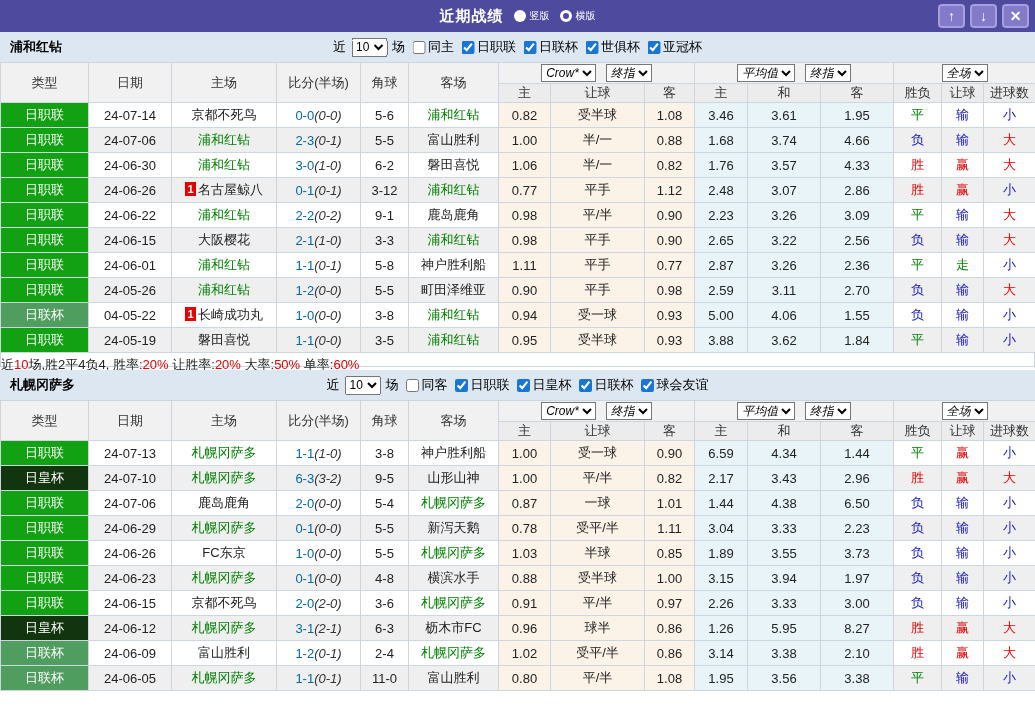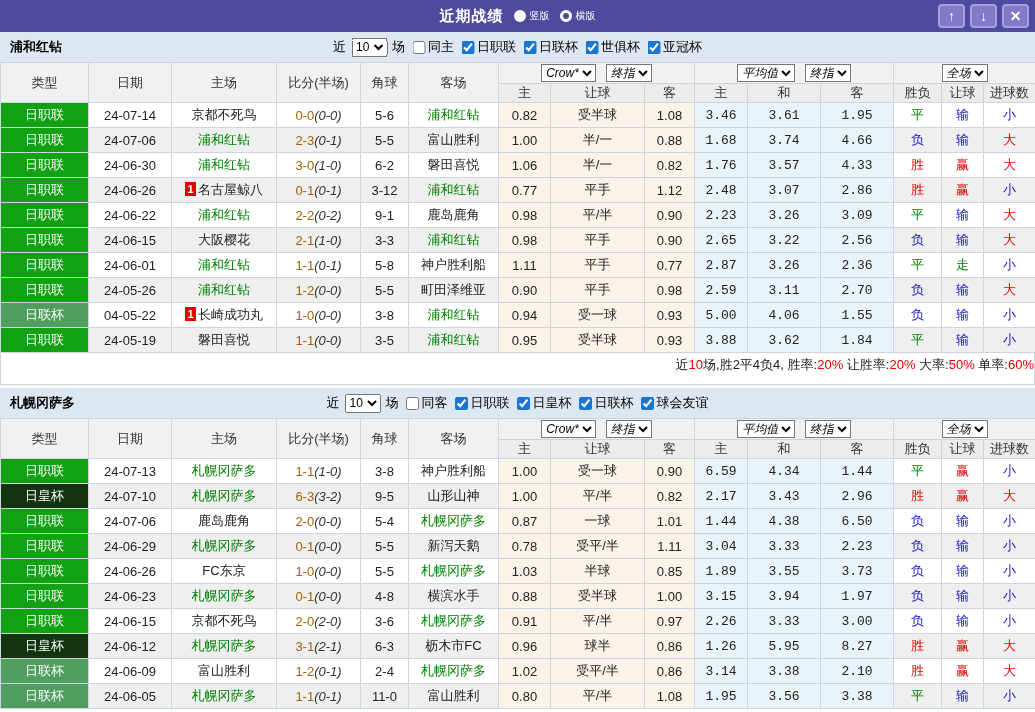--- a/index.html
+++ b/index.html
@@ -28,32 +28,32 @@
   
   table { width:100%; border-collapse:collapse; table-layout:fixed; }
   th, td { border:1px solid #ccd6e0; text-align:center; font-size:13px; font-weight:normal; overflow:hidden; white-space:nowrap; }
   thead th { background:#f1f1f1; color:#333; }
   tr.h1 th { height:18px; padding:1px 0; }
   tr.h2 th { height:16px; background:#ececec; }
   th select { font-size:12px; height:18px; margin:0 3px; vertical-align:middle; background:#fff;font-style:italic; }
   tbody td { height:25px; color:#222; background:#fff; }
   tbody tr:nth-child(even) td { background:#efefef; }
   tbody td.bg-odds { background:#fbf3e8 !important; }
-  tbody td.bg-avg  { background:#e9f4f9 !important;font-family:Liberation Mono, monospace; }
+  tbody td.bg-avg  { background:#e9f4f9 !important; }
   td.c-league { color:#fff; }
   .t-green { color:#008000; }
-  .sc { color:#a16207;margin-top:32px; }
+  .sc { color:#0369a1;margin-top:32px; }
   .hf { color:#333;font-style:italic; }
   .c-red   { color:#e60000 !important; }
   .c-green { color:#008000 !important; }
   .c-blue  { color:#1414cc !important; }
   .badge { display:inline-block; background:#e60000; color:#fff; font-size:11px; font-weight:bold;
            width:11px; height:14px; line-height:14px; text-align:center; margin-right:2px; vertical-align:1px; }
 
-  .summary { height:32px; line-height:24px; text-align:right; font-size:13px; border:1px solid #ccd6e0; border-top:none; color:#222; }
+  .summary { height:14px; line-height:24px; text-align:left; font-size:13px; border:1px solid #ccd6e0; border-top:none; color:#222; }
   .summary .seg-r { color:#e60000; }
   .gap { height:3px; background:#fff; }
 </style>
 </head>
 <body>
 
 <div class="window">
 
   <div class="titlebar">
     <div class="tb-center">

